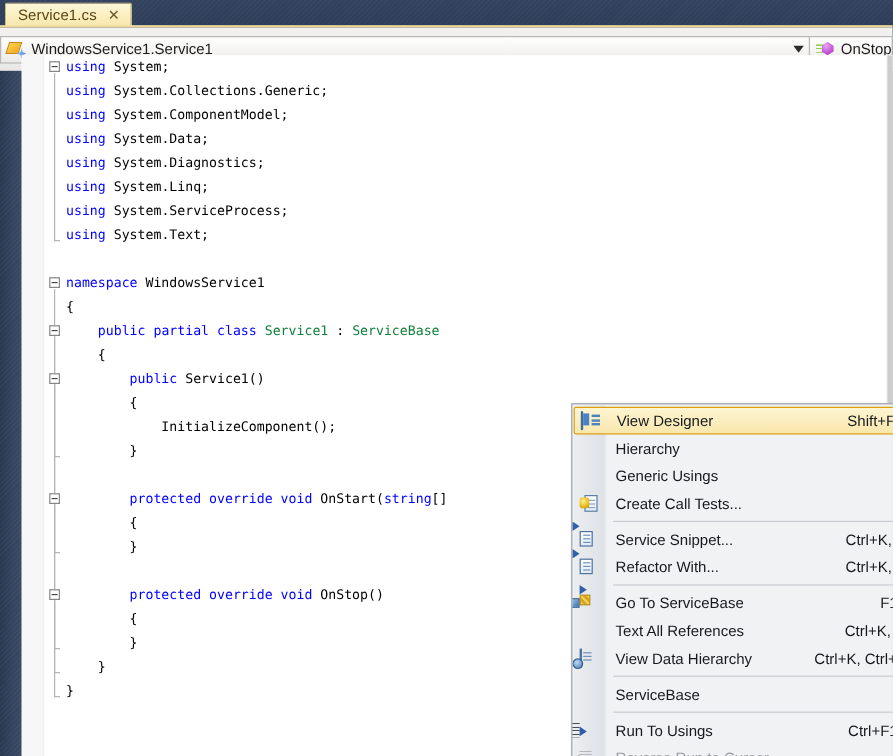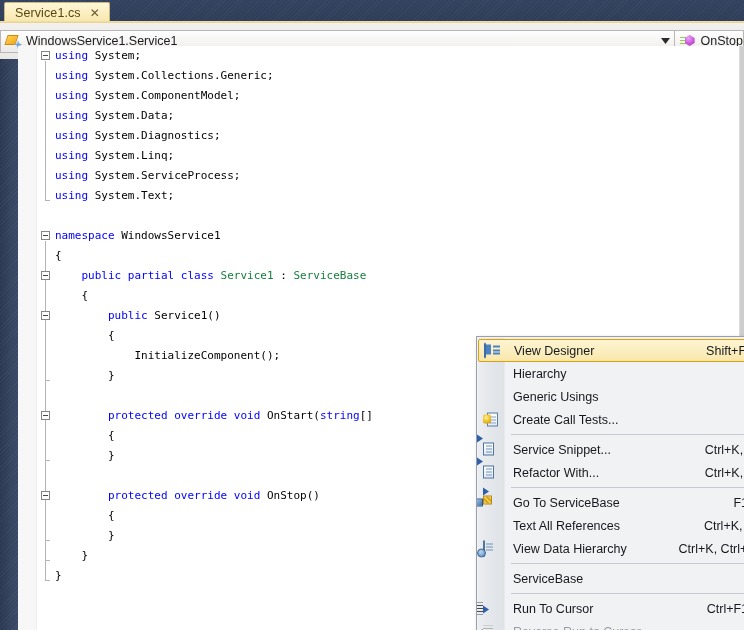--- a/index.html
+++ b/index.html
@@ -480,21 +480,21 @@
           <span class="ctx-label">View Data Hierarchy</span>
           <span class="ctx-shortcut">Ctrl+K, Ctrl+T</span>
         </div>
         <div class="ctx-sep"></div>
         <div class="ctx-item">
           <span class="ctx-label">ServiceBase</span>
         </div>
         <div class="ctx-sep"></div>
         <div class="ctx-item">
           <span class="ctx-icon"><span class="ic-runcursor"><span class="bars"></span><span class="arr"></span></span></span>
-          <span class="ctx-label">Run To Cursor</span>
+          <span class="ctx-label">Run To Usings</span>
           <span class="ctx-shortcut">Ctrl+F10</span>
         </div>
         <div class="ctx-item disabled">
           <span class="ctx-icon"><span class="ic-revcursor"><span class="bars"></span><span class="arr"></span></span></span>
           <span class="ctx-label">Reverse Run to Cursor</span>
         </div>
       </div>
   </div>
 
 </div>

